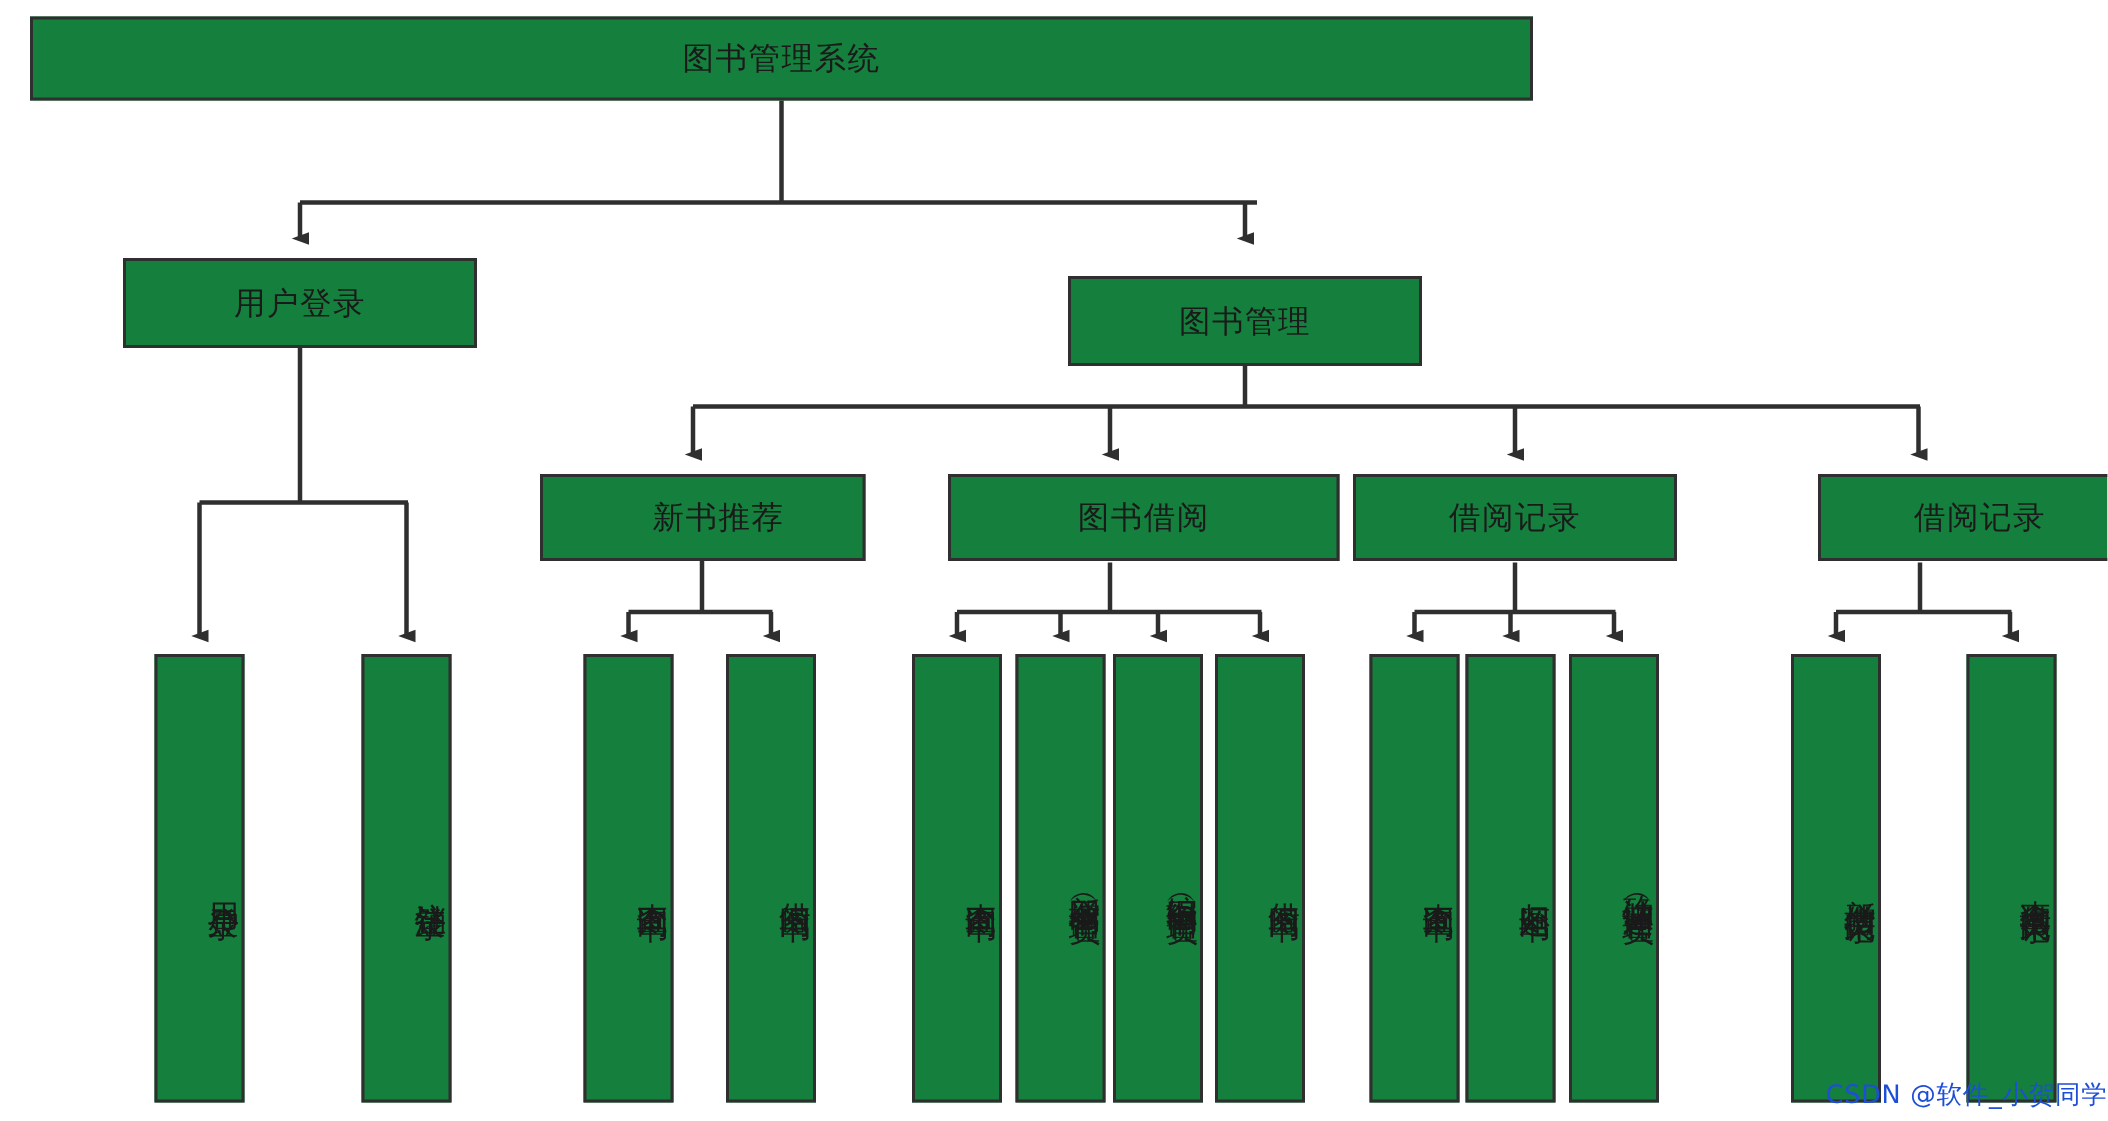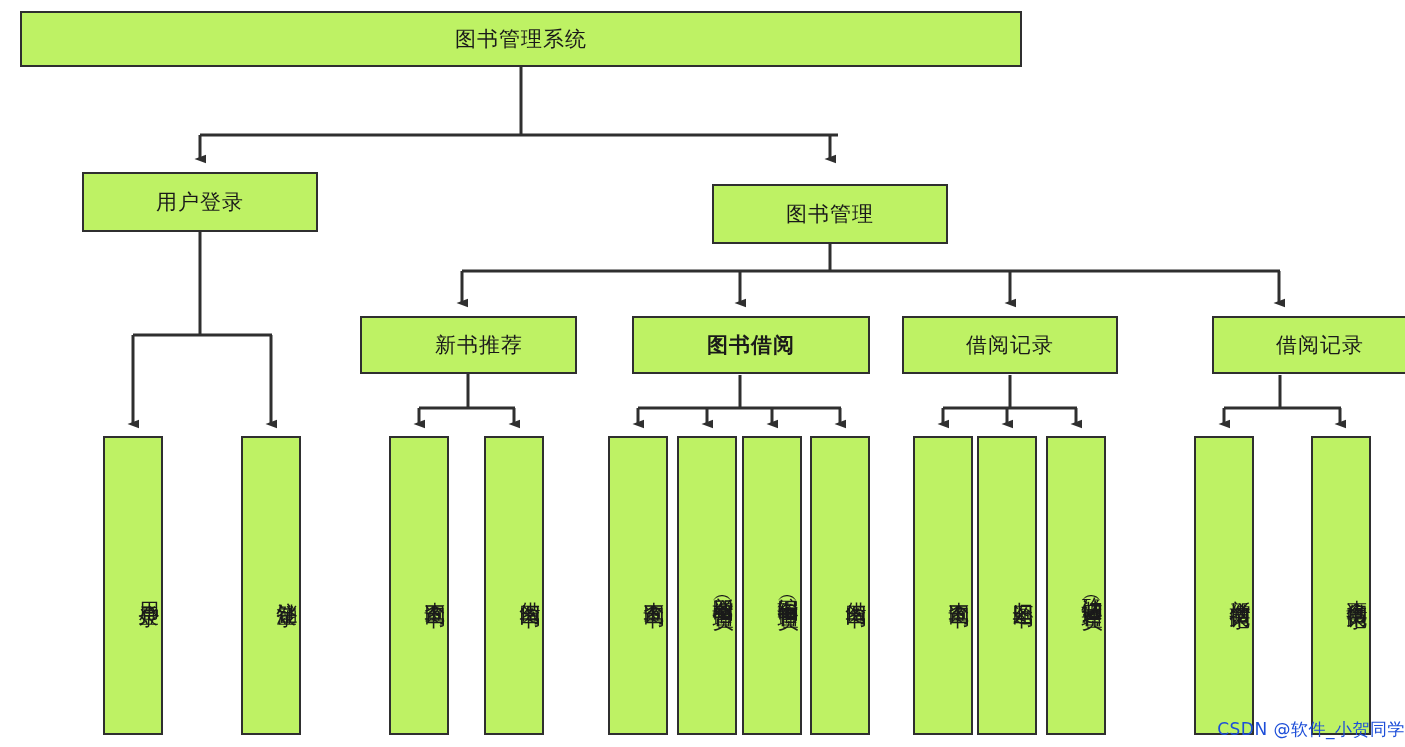--- a/index.html
+++ b/index.html
@@ -22,21 +22,21 @@
     left: 0;
     top: 0;
     width: 1405px;
     height: 747px;
     pointer-events: none;
   }
   .node {
     position: absolute;
     box-sizing: border-box;
     border: 2px solid #2f2f2f;
-    background: #bef264;
+    background: #15803d;
     display: flex;
     align-items: center;
     justify-content: center;
     color: #1a1a1a;
     line-height: 1.15;
   }
   .node.h {
     font-size: 21px;
     letter-spacing: 1px;
   }
@@ -128,21 +128,21 @@
   </div>
 
   <div class="node h" style="left:712px; top:184px; width:236px; height:60px;">
     <span>图书管理</span>
   </div>
 
   <div class="node h" style="left:360px; top:316px; width:217px; height:58px;padding-left:21px;">
     <span>新书推荐</span>
   </div>
 
-  <div class="node h" style="left:632px; top:316px; width:238px; height:58px;font-weight:bold;">
+  <div class="node h" style="left:632px; top:316px; width:261px; height:58px;">
     <span>图书借阅</span>
   </div>
 
   <div class="node h" style="left:902px; top:316px; width:216px; height:58px;">
     <span>借阅记录</span>
   </div>
 
   <div class="node h" style="left:1172px; top:316px; width:216px; height:58px;margin-left:40px;">
     <span>借阅记录</span>
   </div>

